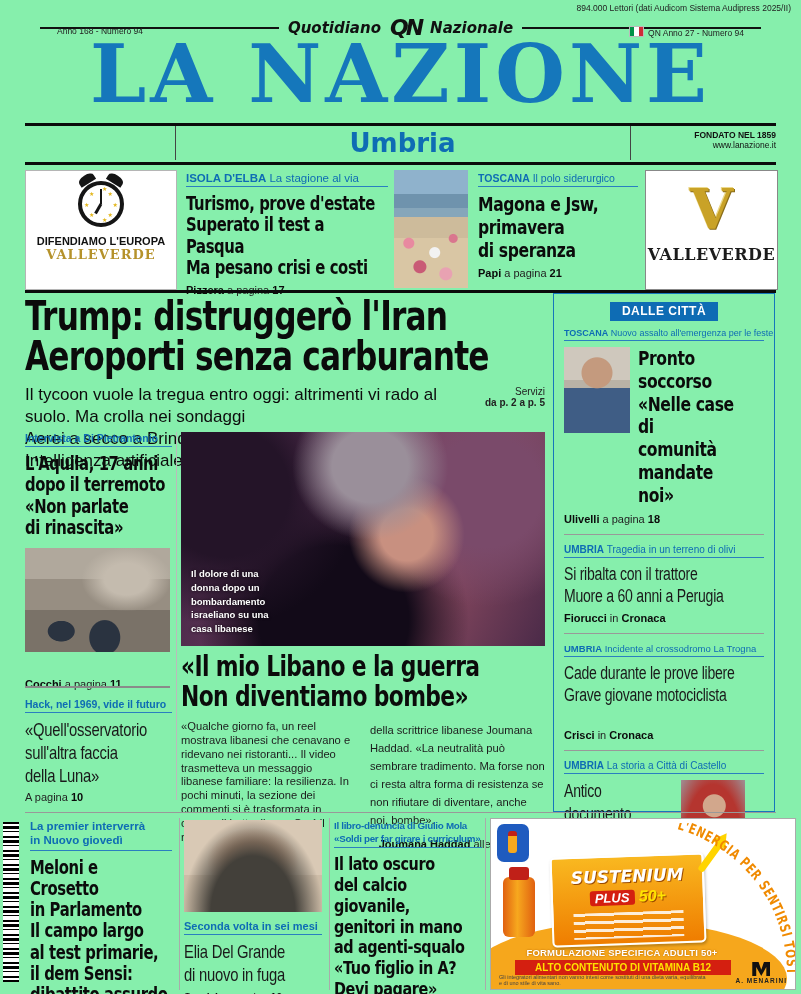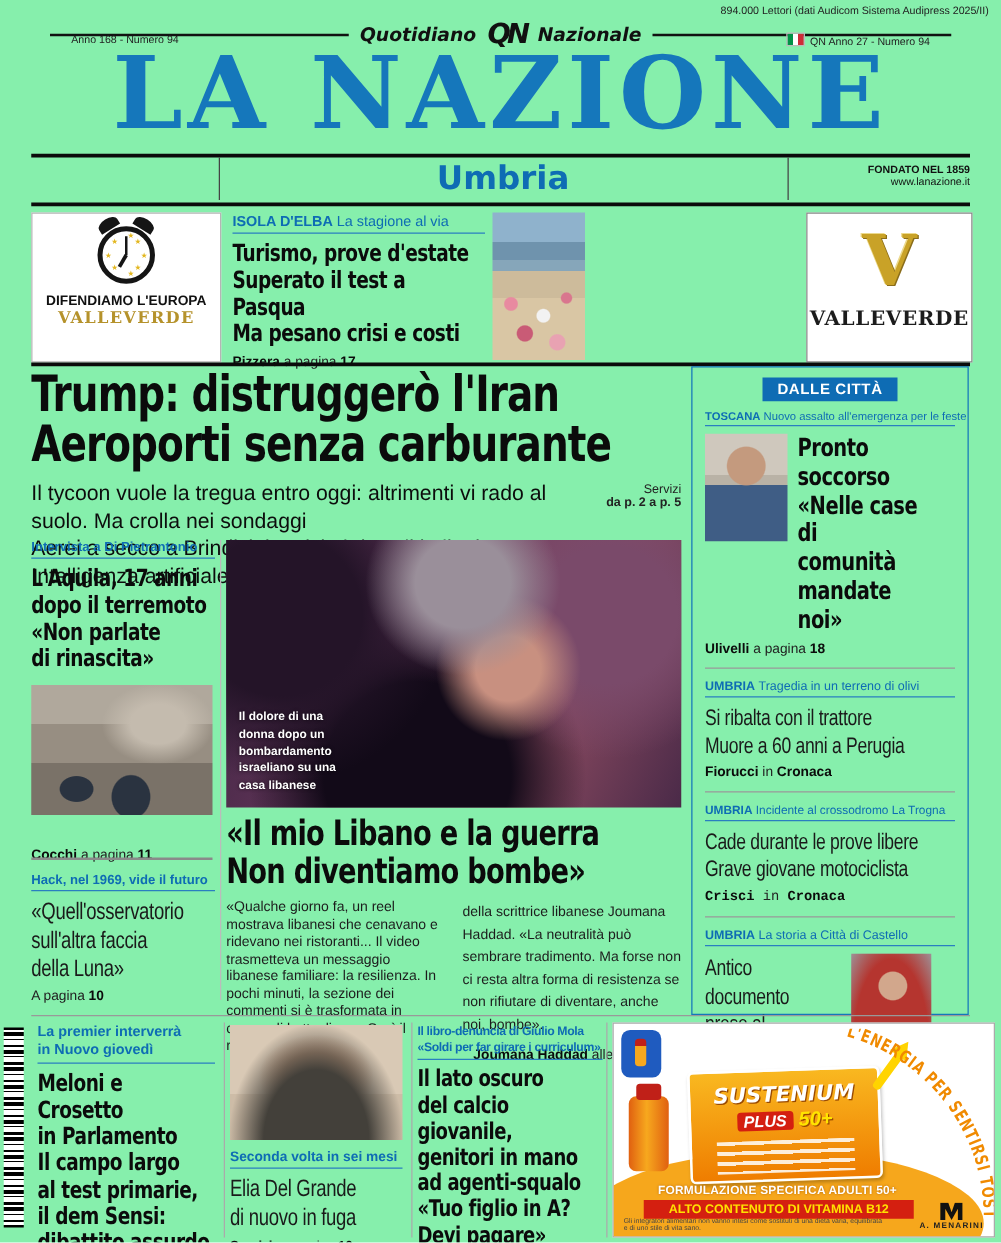--- a/index.html
+++ b/index.html
@@ -189,20 +189,34 @@
 Ma pesano crisi e costi</span>
     <p class="byline" style="margin-top:5px;">
       <span class="au">Pizzera</span>
       <span>a pagina</span>
       <span class="pg">17</span>
     </p>
   </div>
 
   <div class="abs photo ph-beach" style="left:394px;top:170px;width:74px;height:118px;"></div>
 
+  <div class="abs" style="left:478px;top:172px;width:160px;">
+    <span class="kicker" style="font-size:10.5px;">
+      <span class="kb">TOSCANA</span>
+      <span class="kr">Il polo siderurgico</span>
+    </span>
+    <span class="hb cond" style="font-size:20px;line-height:1.15;">Magona e Jsw,
+primavera
+di speranza</span>
+    <p class="byline" style="margin-top:5px;">
+      <span class="au">Papi</span>
+      <span>a pagina</span>
+      <span class="pg">21</span>
+    </p>
+  </div>
 
   <div class="abs adbox" style="left:645px;top:170px;width:131px;height:118px;text-align:center;border-color:#888;">
     <div class="vletter" style="margin-top:10px;">V</div>
     <div class="vbrand" style="margin-top:8px;">VALLEVERDE</div>
   </div>
 
   <div class="abs rule" style="left:25px;top:290px;width:751px;height:2.5px;"></div>
 
   <div class="abs" style="left:25px;top:296px;width:525px;">
     <span class="hb cond" style="font-size:40px;line-height:1.0;letter-spacing:-1px;">Trump: distruggerò l'Iran
@@ -299,21 +313,21 @@
       <span class="pg">Cronaca</span>
     </p>
     <hr class="rsep">
 
     <span class="kicker rkick" style="font-size:9.5px;">
       <span class="kb">UMBRIA</span>
       <span class="kr">Incidente al crossodromo La Trogna</span>
     </span>
     <span class="hl cond" style="font-size:18px;line-height:1.22;">Cade durante le prove libere
 Grave giovane motociclista</span>
-    <p class="byline" style="margin-top:5px;font-family:Liberation Mono, monospace;">
+    <p class="byline" style="margin-top:22px;">
       <span class="au">Crisci</span>
       <span>in</span>
       <span class="pg">Cronaca</span>
     </p>
     <hr class="rsep">
 
     <span class="kicker rkick">
       <span class="kb">UMBRIA</span>
       <span class="kr">La storia a Città di Castello</span>
     </span>

